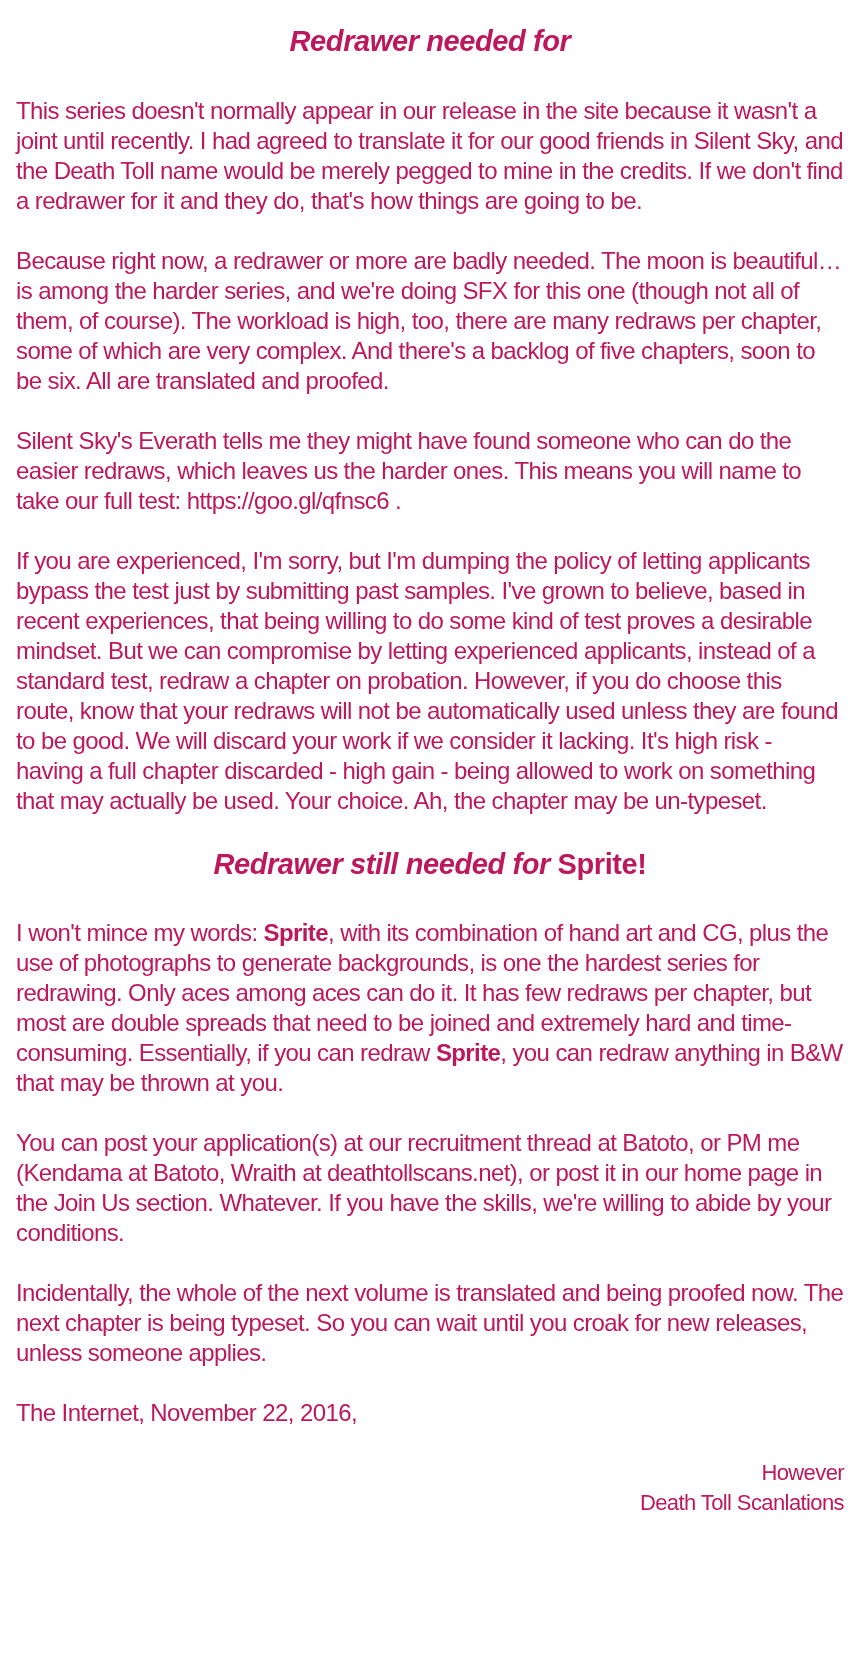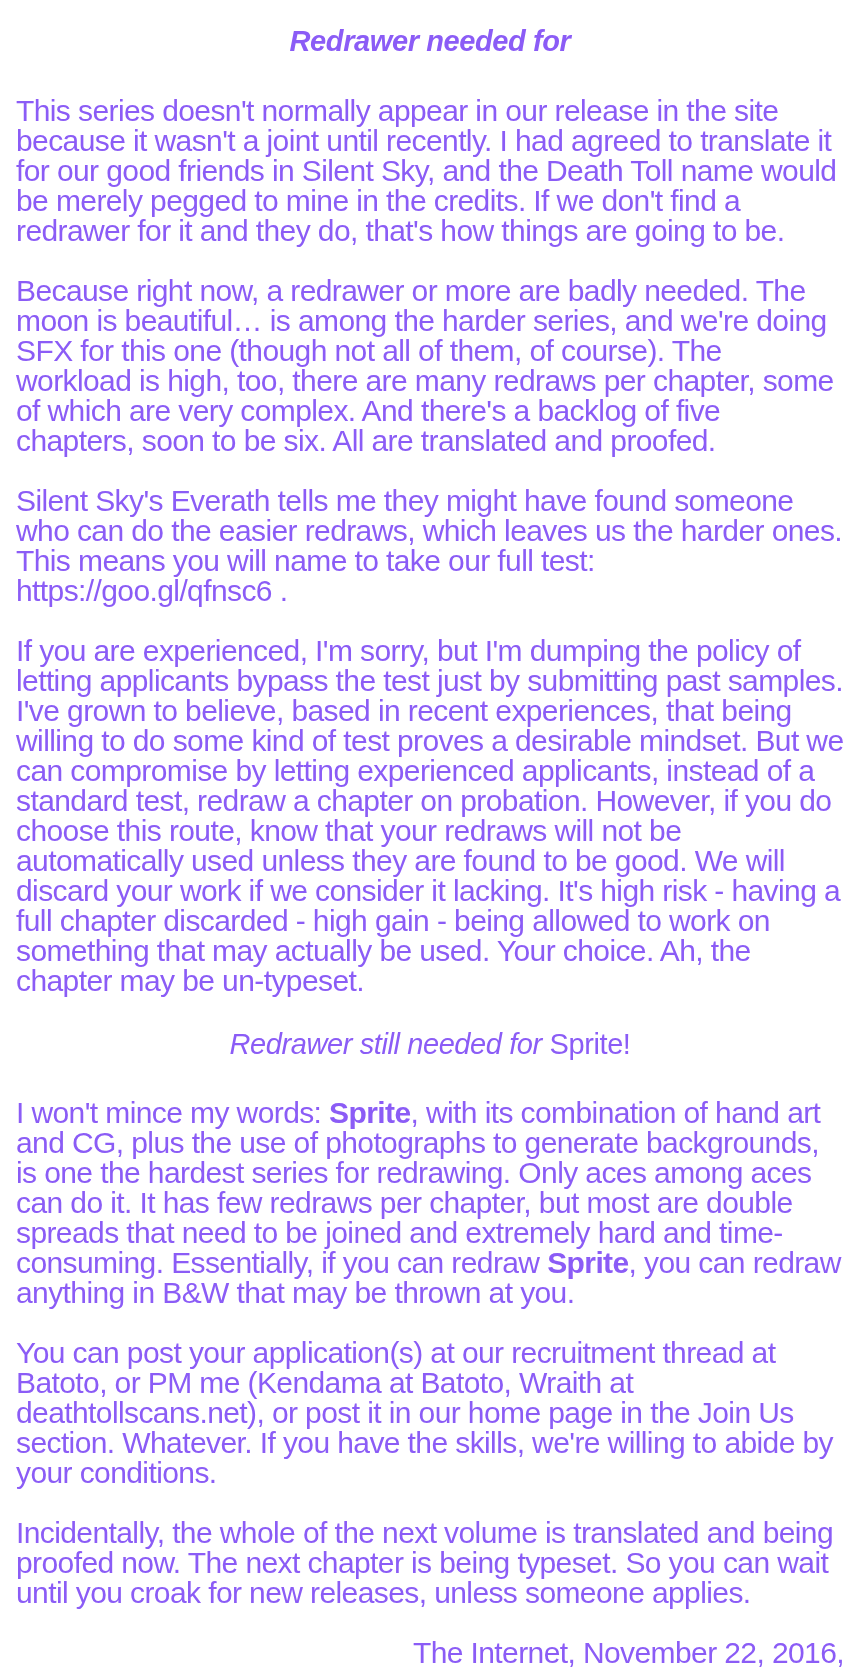--- a/index.html
+++ b/index.html
@@ -7,50 +7,49 @@
     padding: 0;
     background: #ffffff;
   }
   .page {
     width: 858px;
     height: 1676px;
     box-sizing: border-box;
     padding: 22px 14px 0 16px;
     overflow: hidden;
     background: #ffffff;
-    color: #8b5cf6;
+    color: #be185d;
     font-family: "Liberation Sans", "DejaVu Sans", sans-serif;
   }
   h1 {
     margin: 0 0 36px 0;
     text-align: center;
     font-size: 29px;
     line-height: 38px;
     font-weight: 700;
     letter-spacing: -0.4px;
   }
   h2 {
     margin: 0 0 36px 0;
     text-align: center;
     font-size: 29px;
     line-height: 36px;
-    font-weight: 400;
+    font-weight: 700;
     letter-spacing: -0.4px;
   }
   .block { display: block; }
   .italic { font-style: italic; }
   .title-ref { font-weight: 700; }
   p {
     margin: 0 0 30px 0;
-    font-size: 30px;
+    font-size: 24px;
     line-height: 30px;
     letter-spacing: -0.6px;
   }
   .dateline {
-    text-align: right;
     margin-bottom: 30px;
   }
   .signature {
     text-align: right;
     font-size: 22px;
     line-height: 30px;
     letter-spacing: -0.6px;
   }
 </style>
 </head>
@@ -75,16 +74,17 @@
   <p><span>I won't mince my words: </span><span class="title-ref">Sprite</span><span>, with its combination of hand art and CG, plus the use of photographs to generate backgrounds, is one the hardest series for redrawing. Only aces among aces can do it. It has few redraws per chapter, but most are double spreads that need to be joined and extremely hard and time-consuming. Essentially, if you can redraw </span><span class="title-ref">Sprite</span><span>, you can redraw anything in B&amp;W that may be thrown at you.</span></p>
 
 
   <p>You can post your application(s) at our recruitment thread at Batoto, or PM me (Kendama at Batoto, Wraith at deathtollscans.net), or post it in our home page in the Join Us section. Whatever. If you have the skills, we're willing to abide by your conditions.</p>
 
   <p>Incidentally, the whole of the next volume is translated and being proofed now. The next chapter is being typeset. So you can wait until you croak for new releases, unless someone applies.</p>
 
   <p class="dateline">The Internet, November 22, 2016,</p>
 
   <div class="signature">
-    <div>Batoto</div>
+    <div>However</div>
+    <div>Death Toll Scanlations</div>
   </div>
 
 </div>
 
 </body></html>

